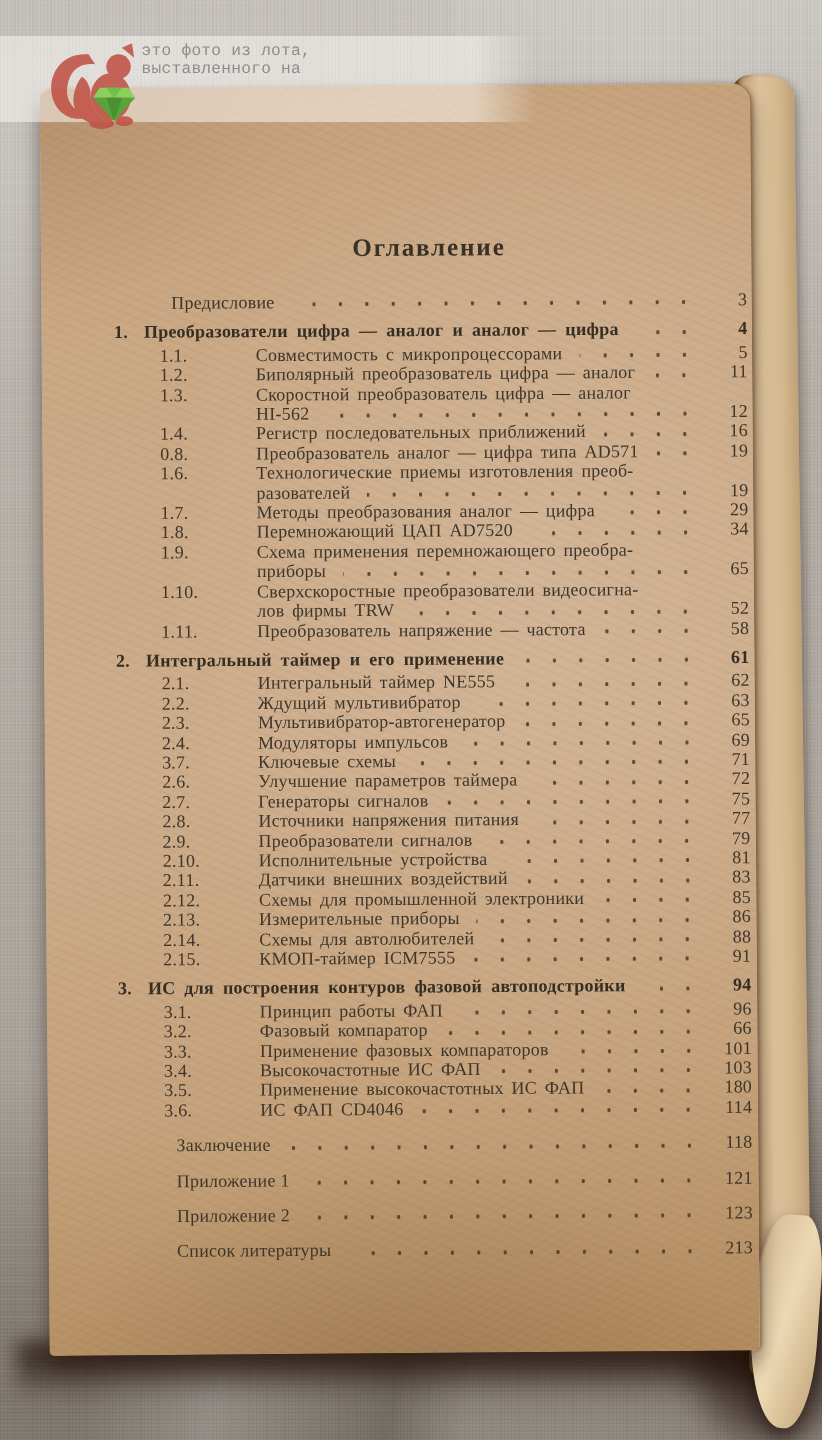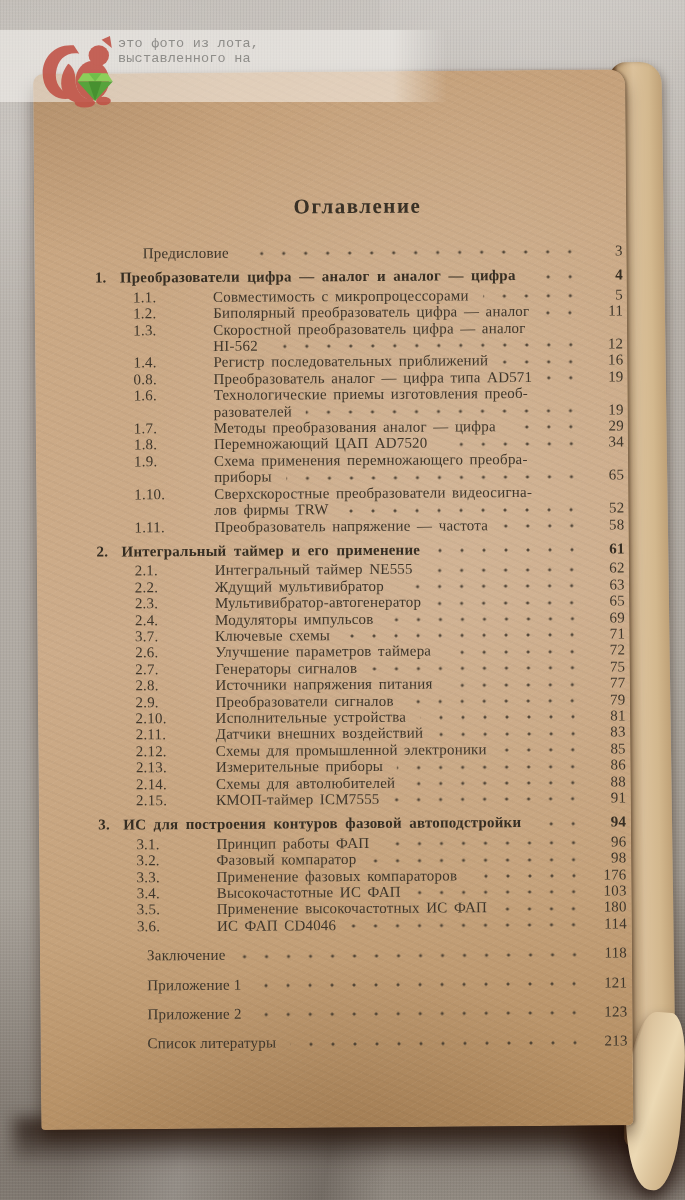--- a/index.html
+++ b/index.html
@@ -421,31 +421,31 @@
         <span class="page-num">96</span>
       </div>
     </div>
   </div>
         <div class="entry section">
     <span class="num">3.2.</span>
     <div class="content">
       <div class="lastline">
         <span class="label">Фазовый компаратор</span>
         <span class="dots"></span>
-        <span class="page-num">98</span>
+        <span class="page-num">66</span>
       </div>
     </div>
   </div>
         <div class="entry section">
     <span class="num">3.3.</span>
     <div class="content">
       <div class="lastline">
         <span class="label">Применение фазовых компараторов</span>
         <span class="dots"></span>
-        <span class="page-num">176</span>
+        <span class="page-num">101</span>
       </div>
     </div>
   </div>
         <div class="entry section">
     <span class="num">3.4.</span>
     <div class="content">
       <div class="lastline">
         <span class="label">Высокочастотные ИС ФАП</span>
         <span class="dots"></span>
         <span class="page-num">103</span>

